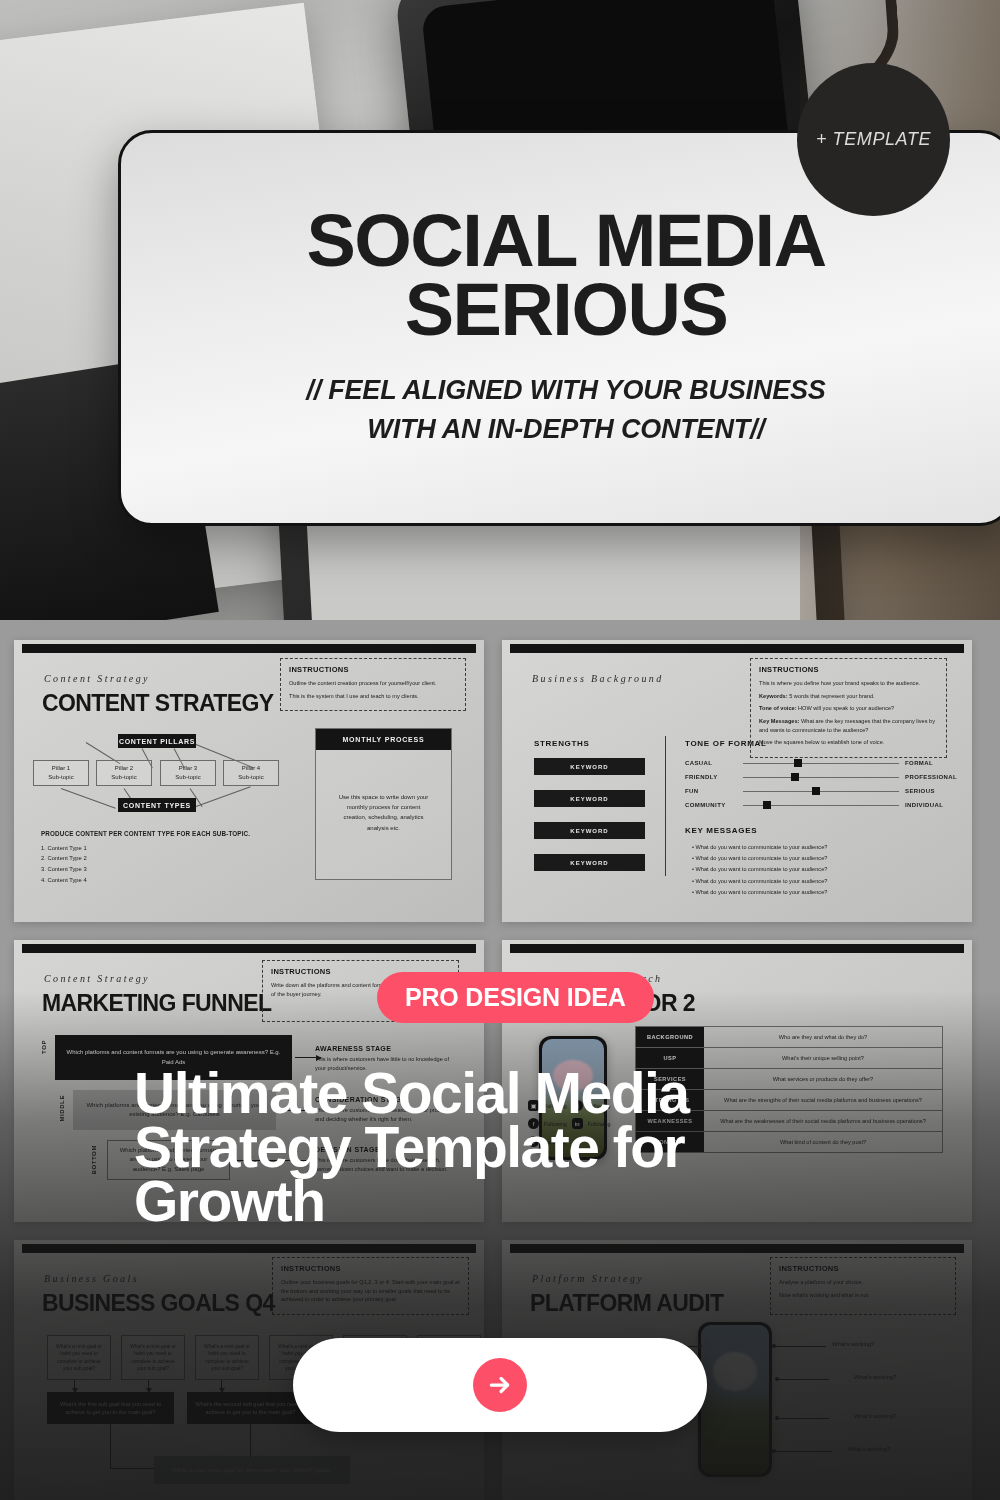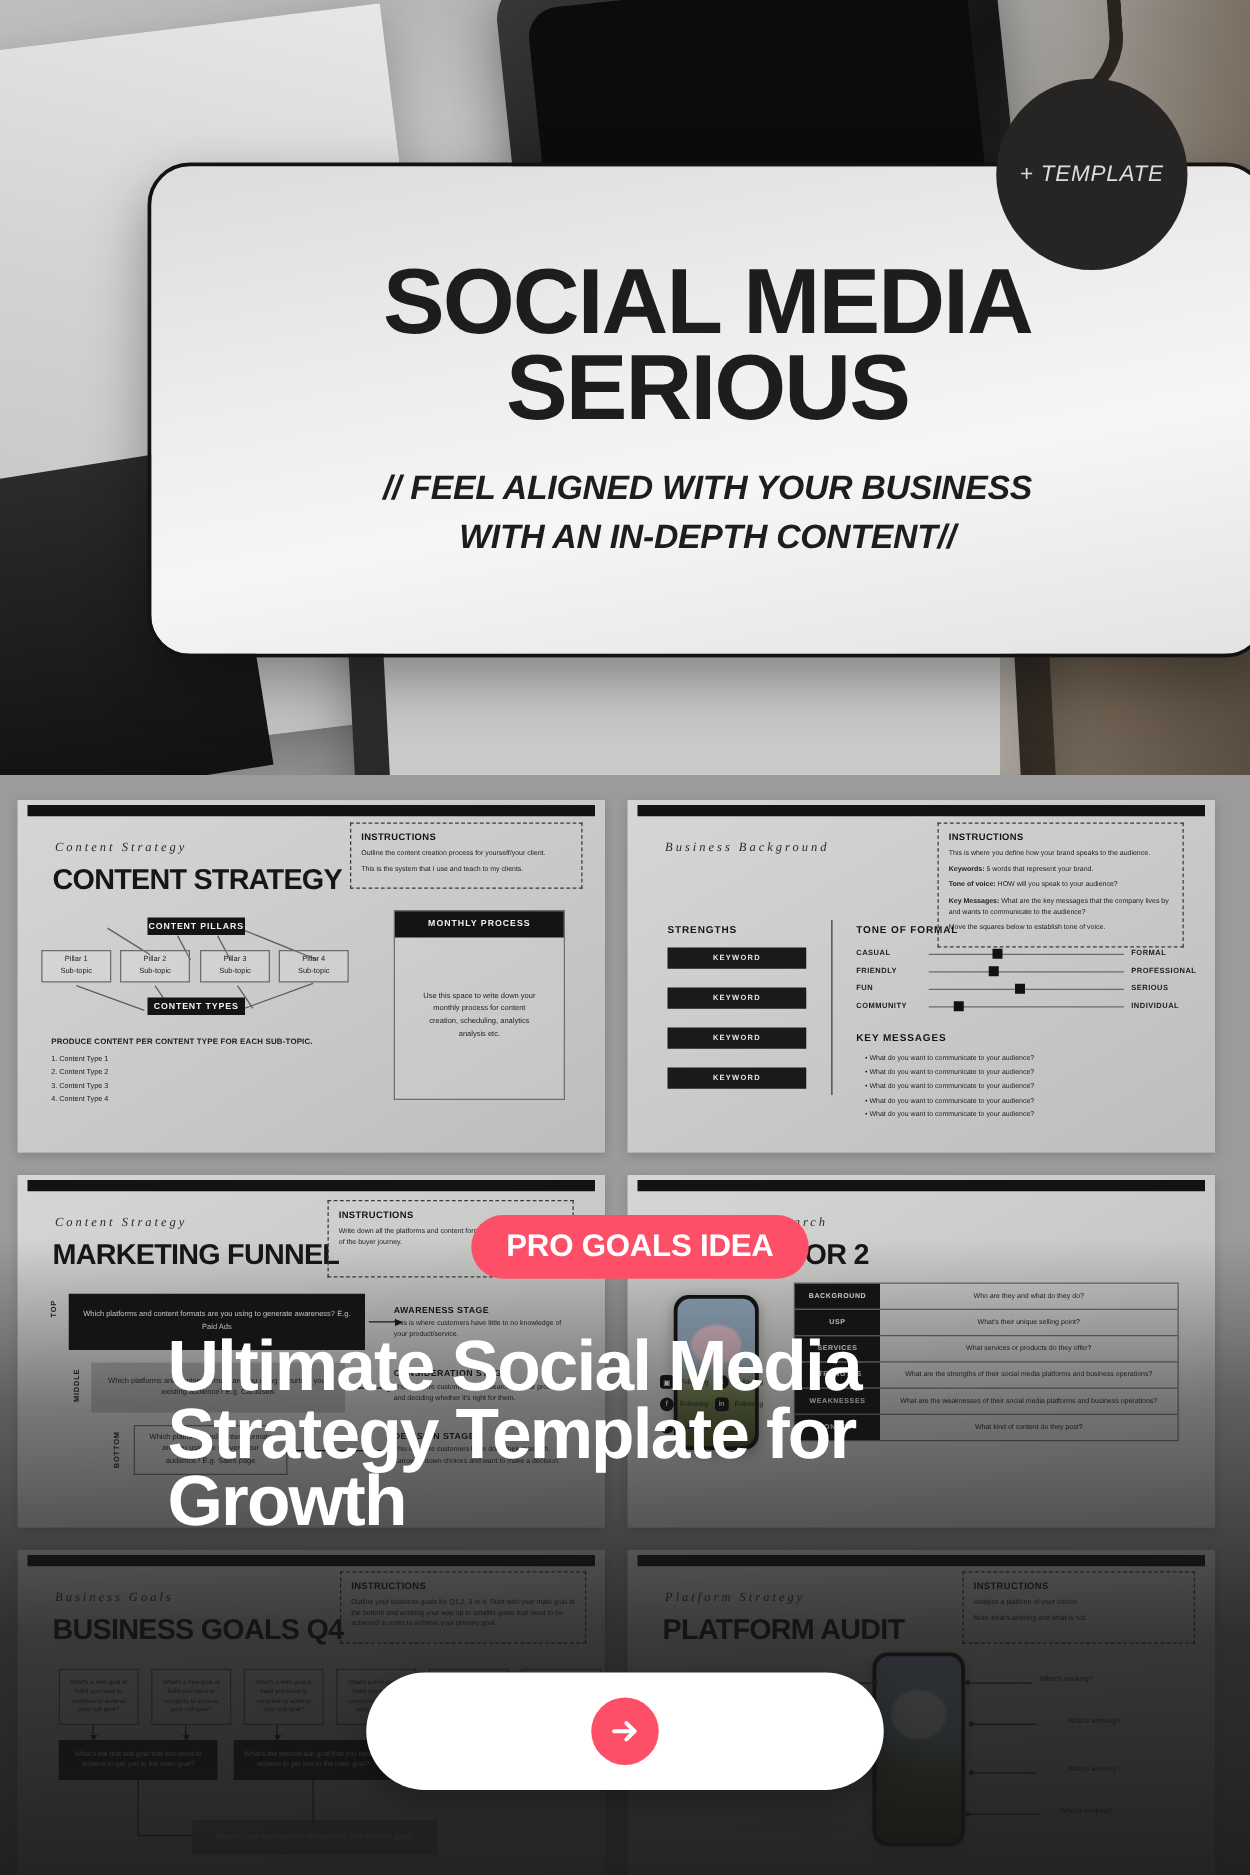--- a/index.html
+++ b/index.html
@@ -549,21 +549,21 @@
 
       <div class="aud-line l" style="left:272px;top:211px;width:58px;"></div>
       <div class="aud-l" style="left:346px;top:206px;">What's working?</div>
     </div>
 
   </div>
 </div>
 
 <div class="shade-bottom"></div>
 
-<div class="pill-pro">PRO GOALS IDEA</div>
+<div class="pill-pro">PRO DESIGN IDEA</div>
 
 <div class="ov-title">Ultimate Social Media Strategy Template for Growth</div>
 
 <div class="cta">
   <span class="cta-arrow">
     <svg viewBox="0 0 24 24" fill="none" stroke="#ffffff" stroke-width="3" stroke-linecap="round" stroke-linejoin="round">
       <line x1="4" y1="12" x2="19" y2="12"></line>
       <polyline points="13 6 19 12 13 18"></polyline>
     </svg>
   </span>

